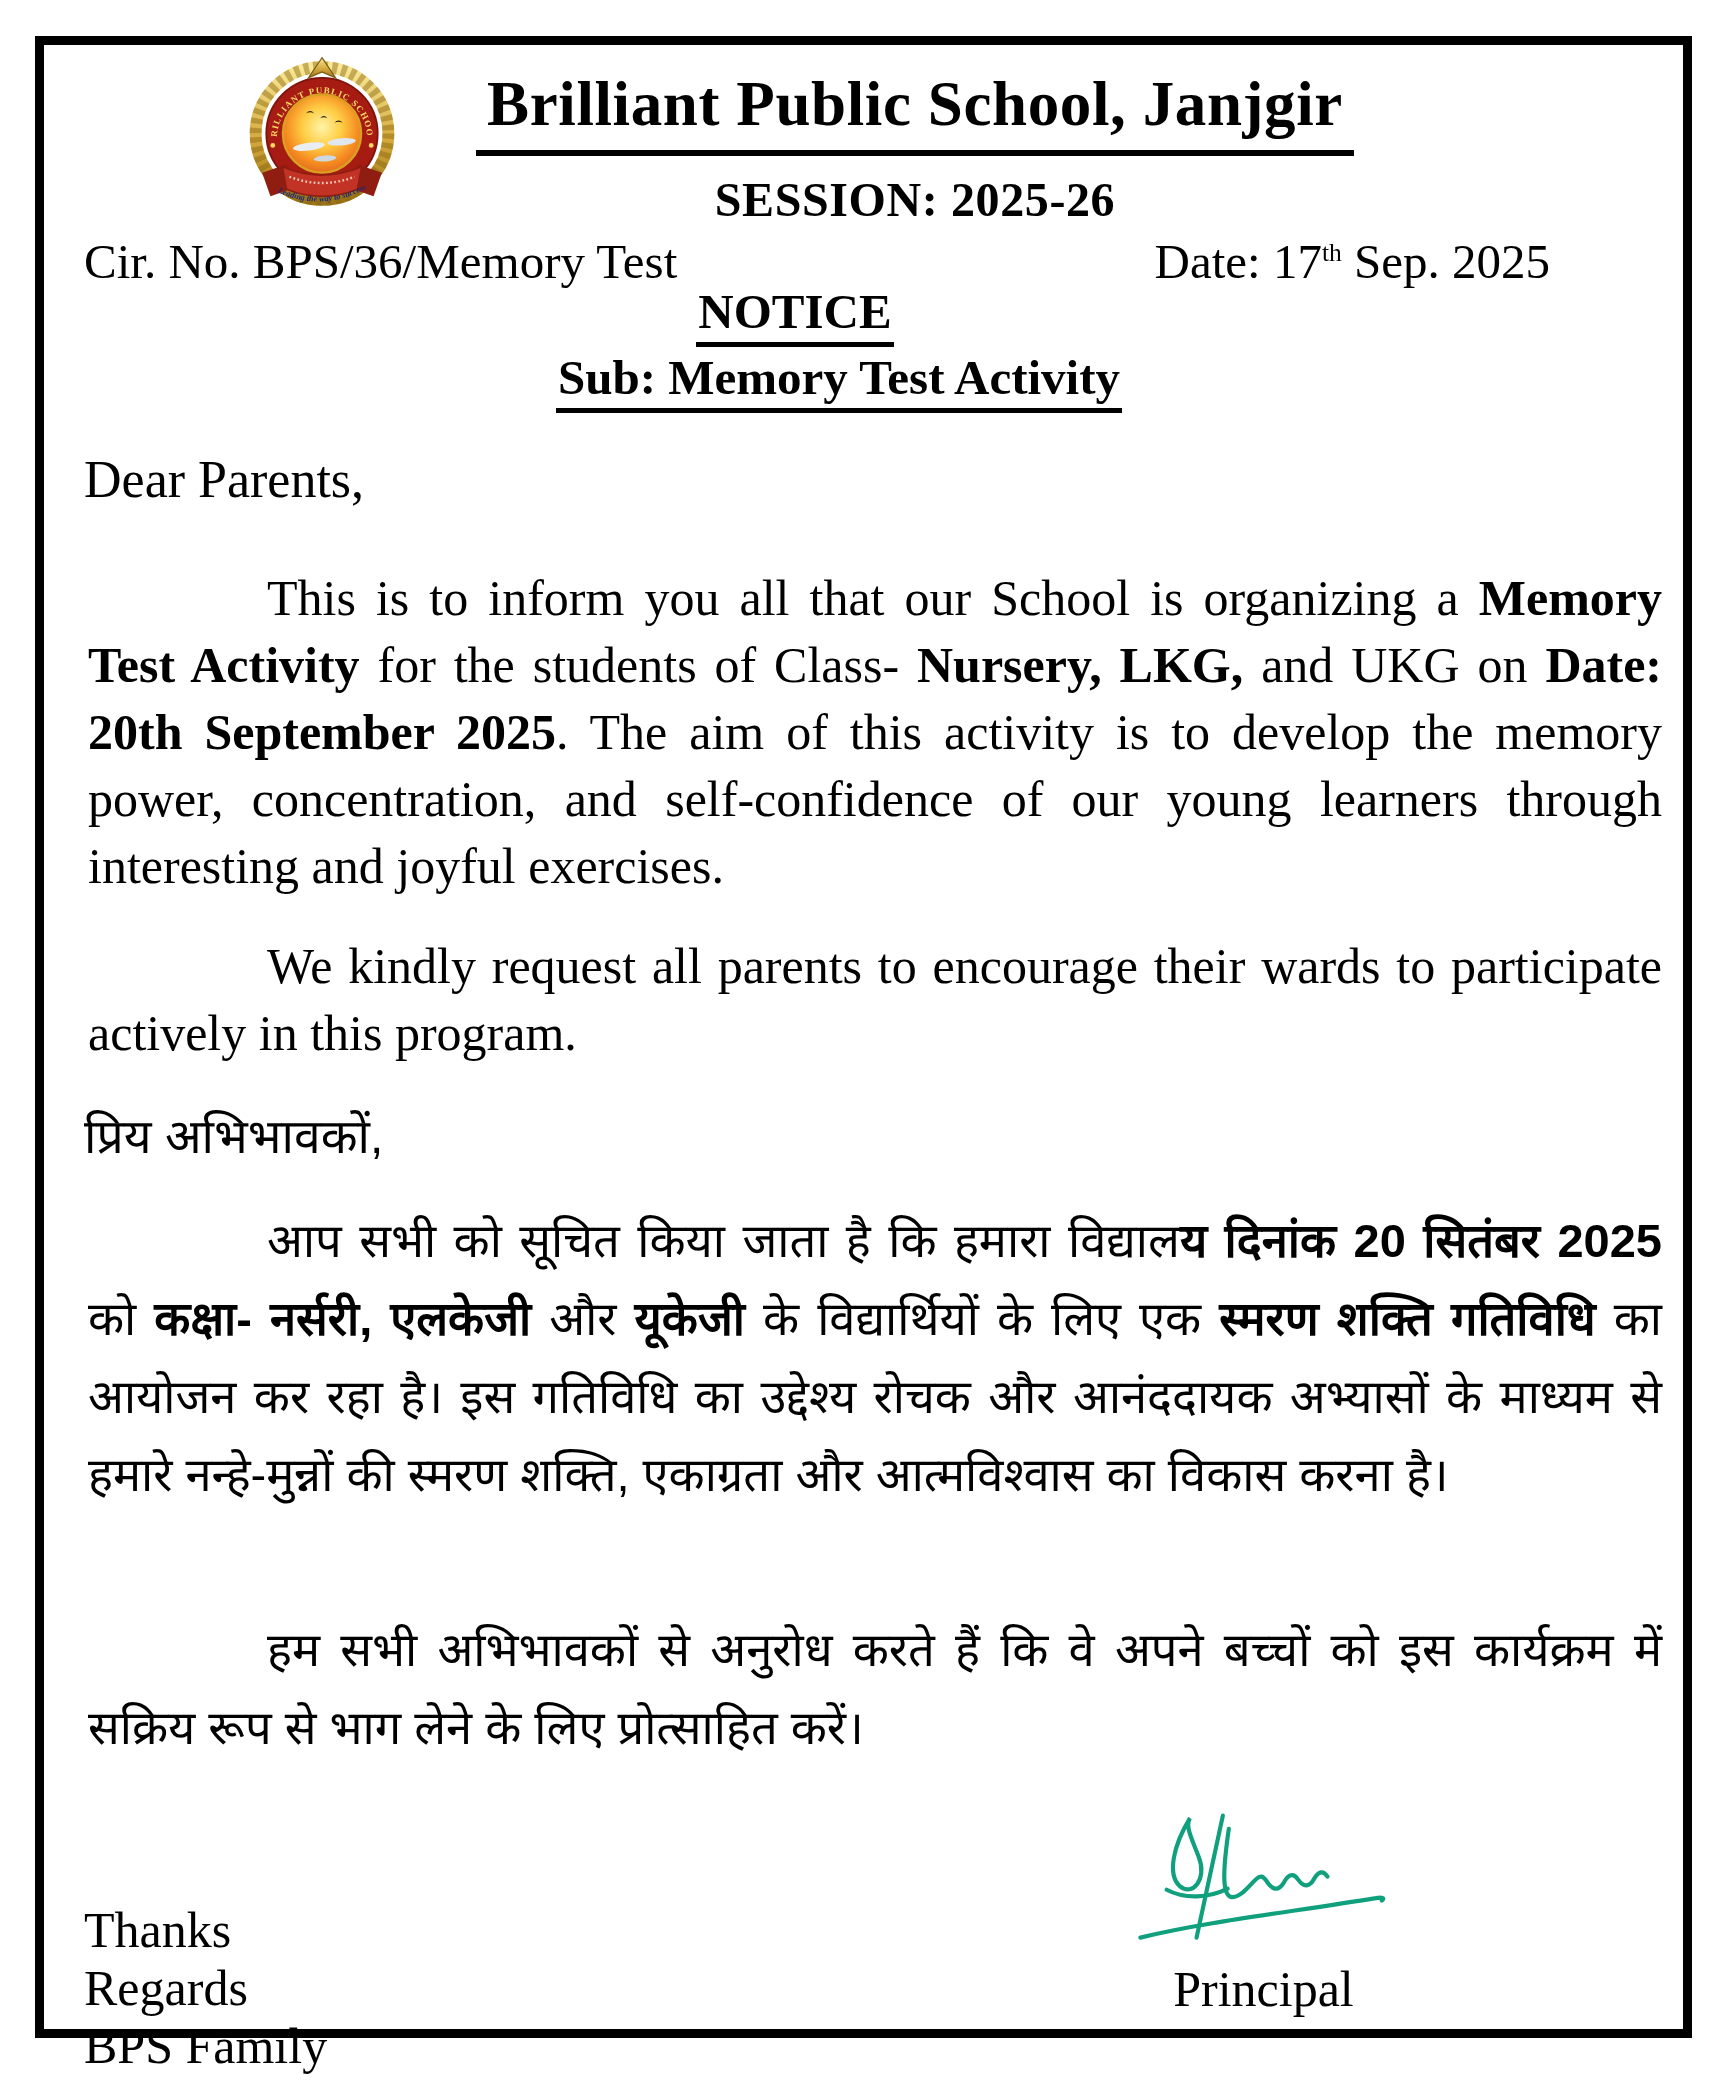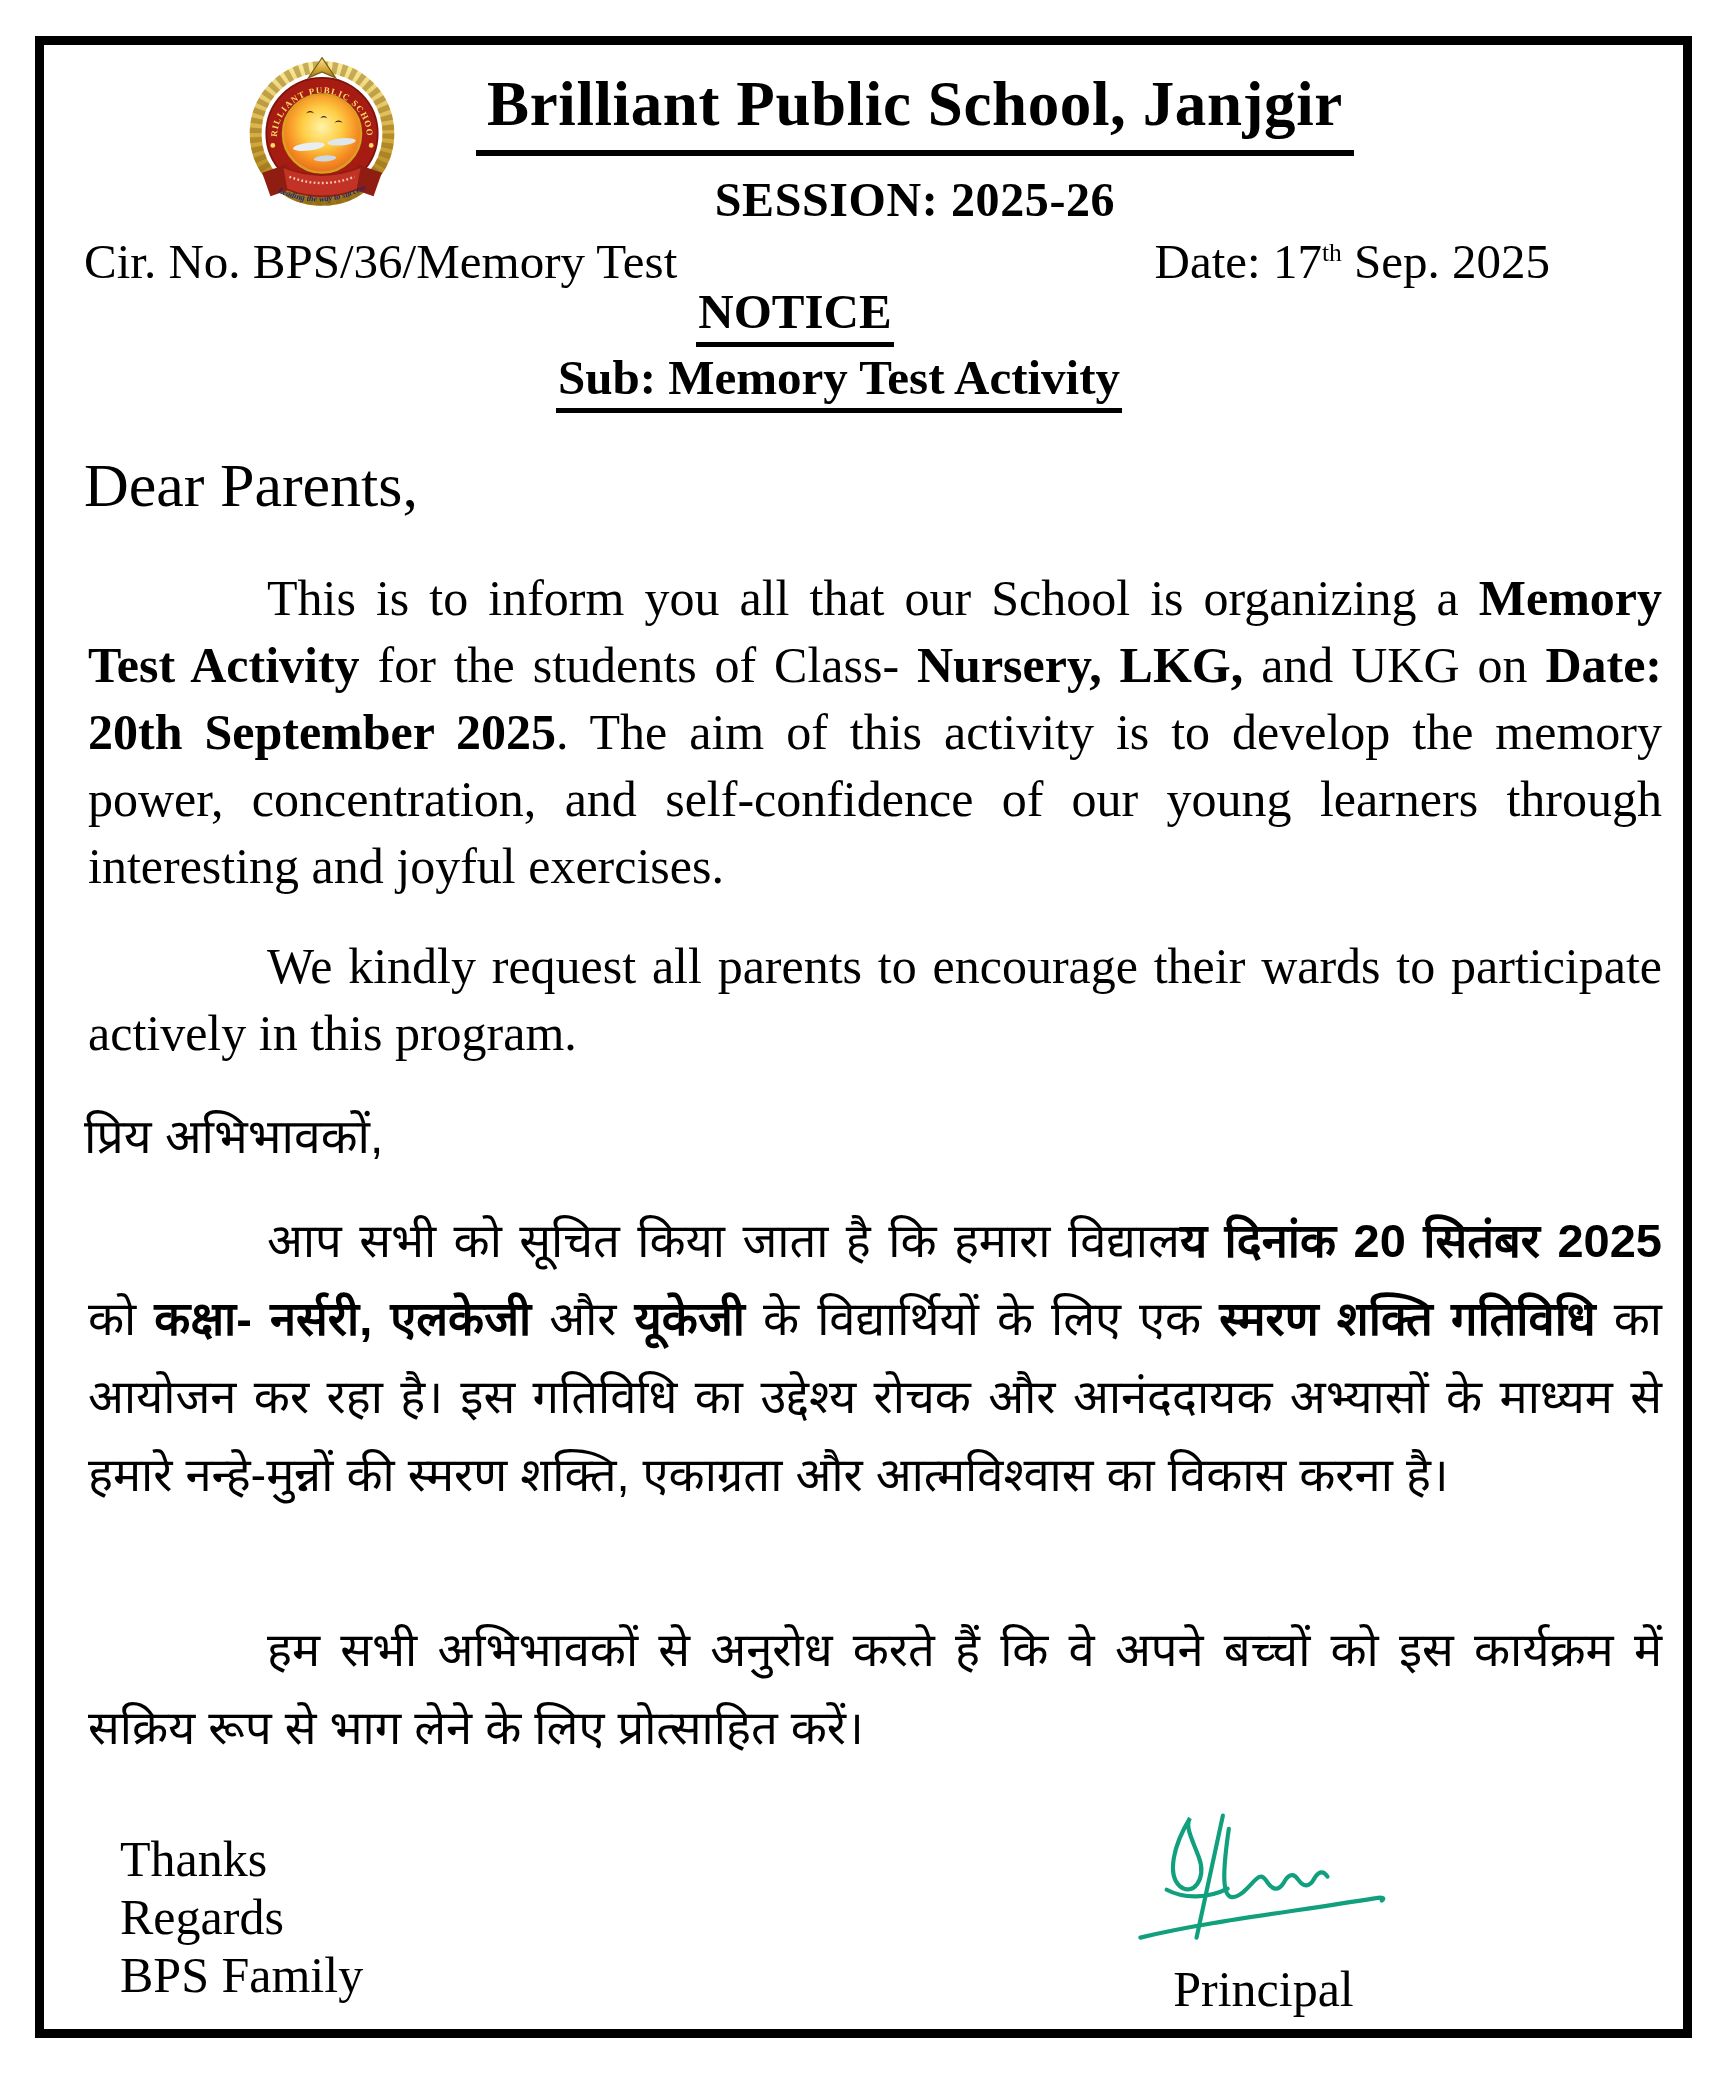--- a/index.html
+++ b/index.html
@@ -12,33 +12,33 @@
   .school-name{display:inline-block;margin:8px;font-size:63px;line-height:1.25;font-weight:bold;
                letter-spacing:0.6px;border-bottom:6.6px solid #000;padding:0 10.8px 6px 10.8px;white-space:nowrap;}
   .session{margin-top:8.4px;font-size:48px;font-weight:bold;letter-spacing:0.6px;}
   .cir-row{position:absolute;left:84px;top:233px;width:1466px;display:flex;
            justify-content:space-between;font-size:49px;font-weight:normal;white-space:nowrap;}
   .cir-row sup{font-size:52%;vertical-align:super;line-height:0;}
   .center-line{position:absolute;left:0;top:0;width:1590px;text-align:center;font-size:49px;font-weight:bold;}
   .center-line .u{display:inline-block;border-bottom:5.4px solid #000;padding:0 2.4px 2.4px 2.4px;white-space:nowrap;}
   .notice-line{top:283px;}
   .subject-line{top:349px;margin-left:44px;}
-  .salutation{position:absolute;left:84px;font-size:62px;white-space:nowrap;}
+  .salutation{position:absolute;left:84px;font-size:52px;white-space:nowrap;}
   .sal-en{top:450px;}
   .sal-hi{top:1102px;font-size:48px;}
   .para{position:absolute;left:88px;width:1574px;margin:0;text-align:justify;}
   .para-en{font-size:50px;line-height:67px;text-indent:179px;}
   .para1{top:565px;}
   .para2{top:933px;}
   .hindi{font-family:"Liberation Sans","DejaVu Sans",sans-serif;}
   .para-hi{font-size:47px;line-height:78px;text-indent:179px;}
   .hi-para1{top:1202px;}
   .hi-para2{top:1611px;}
   .para b, .salutation b{font-weight:700;}
-  .footer-left{position:absolute;left:84px;top:1830px;font-size:50px;line-height:58px;margin-left:36px;}
+  .footer-left{position:absolute;left:84px;top:1901px;font-size:50px;line-height:58px;}
   .signature{position:absolute;left:1132px;top:1807px;width:266px;height:153px;}
   .principal{position:absolute;left:1135px;top:1960px;width:257px;text-align:center;font-size:50px;}
 </style>
 </head>
 <body>
 
 <div class="page">
   <div class="frame"></div>
 
   <svg class="logo" viewBox="0 0 270 270" xmlns="http://www.w3.org/2000/svg">

